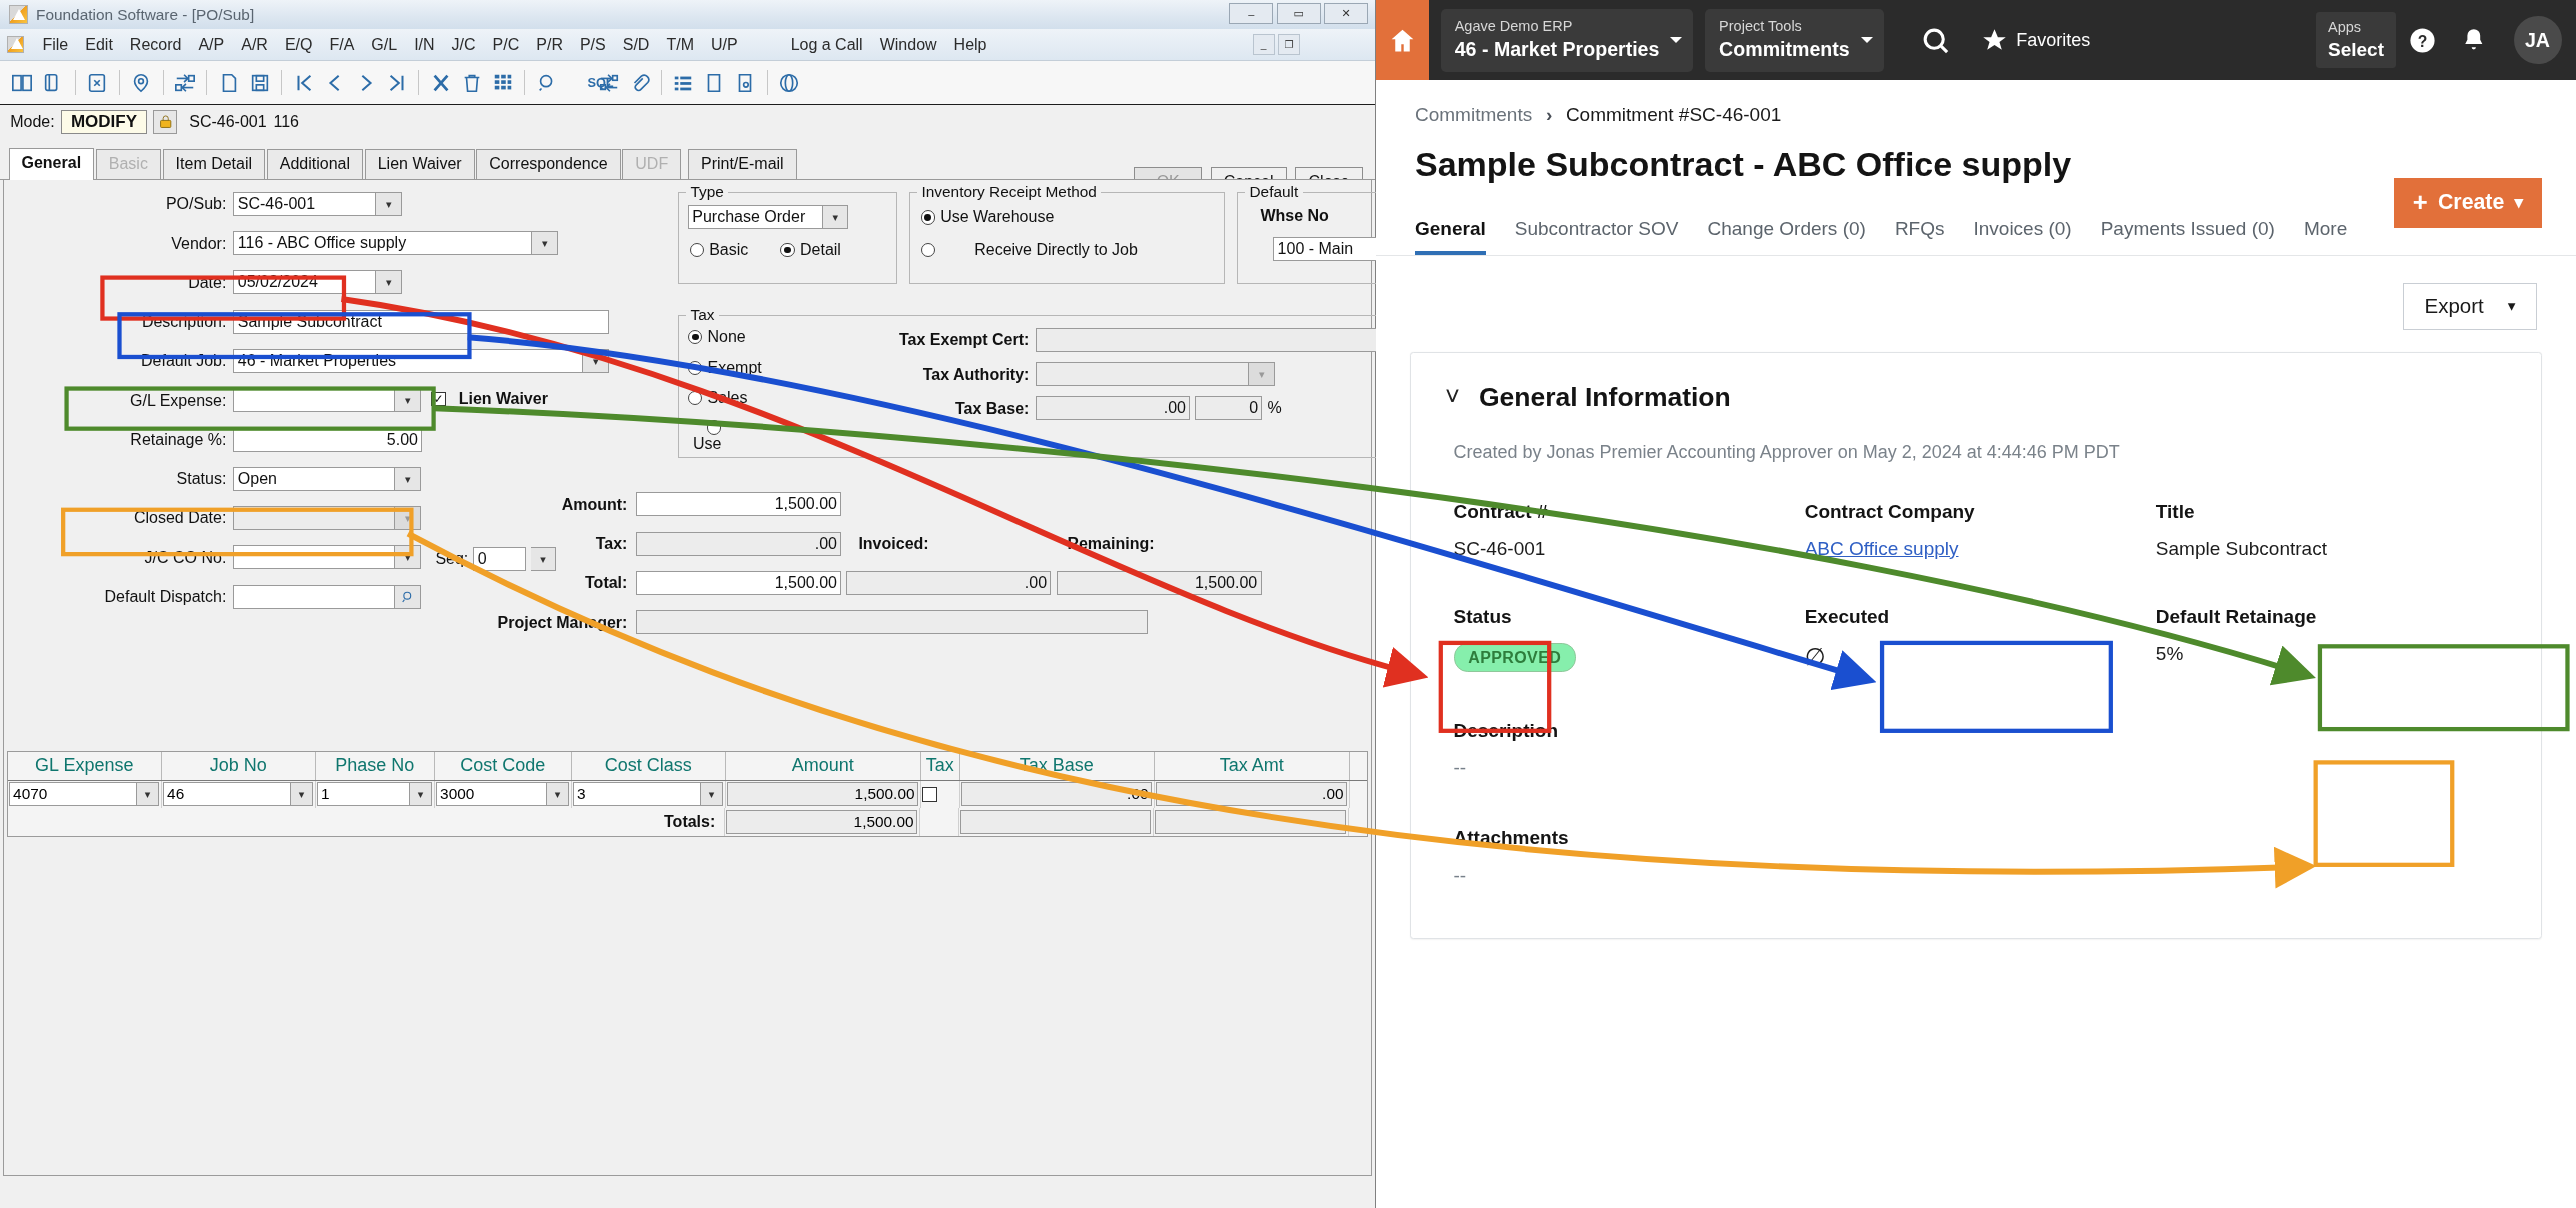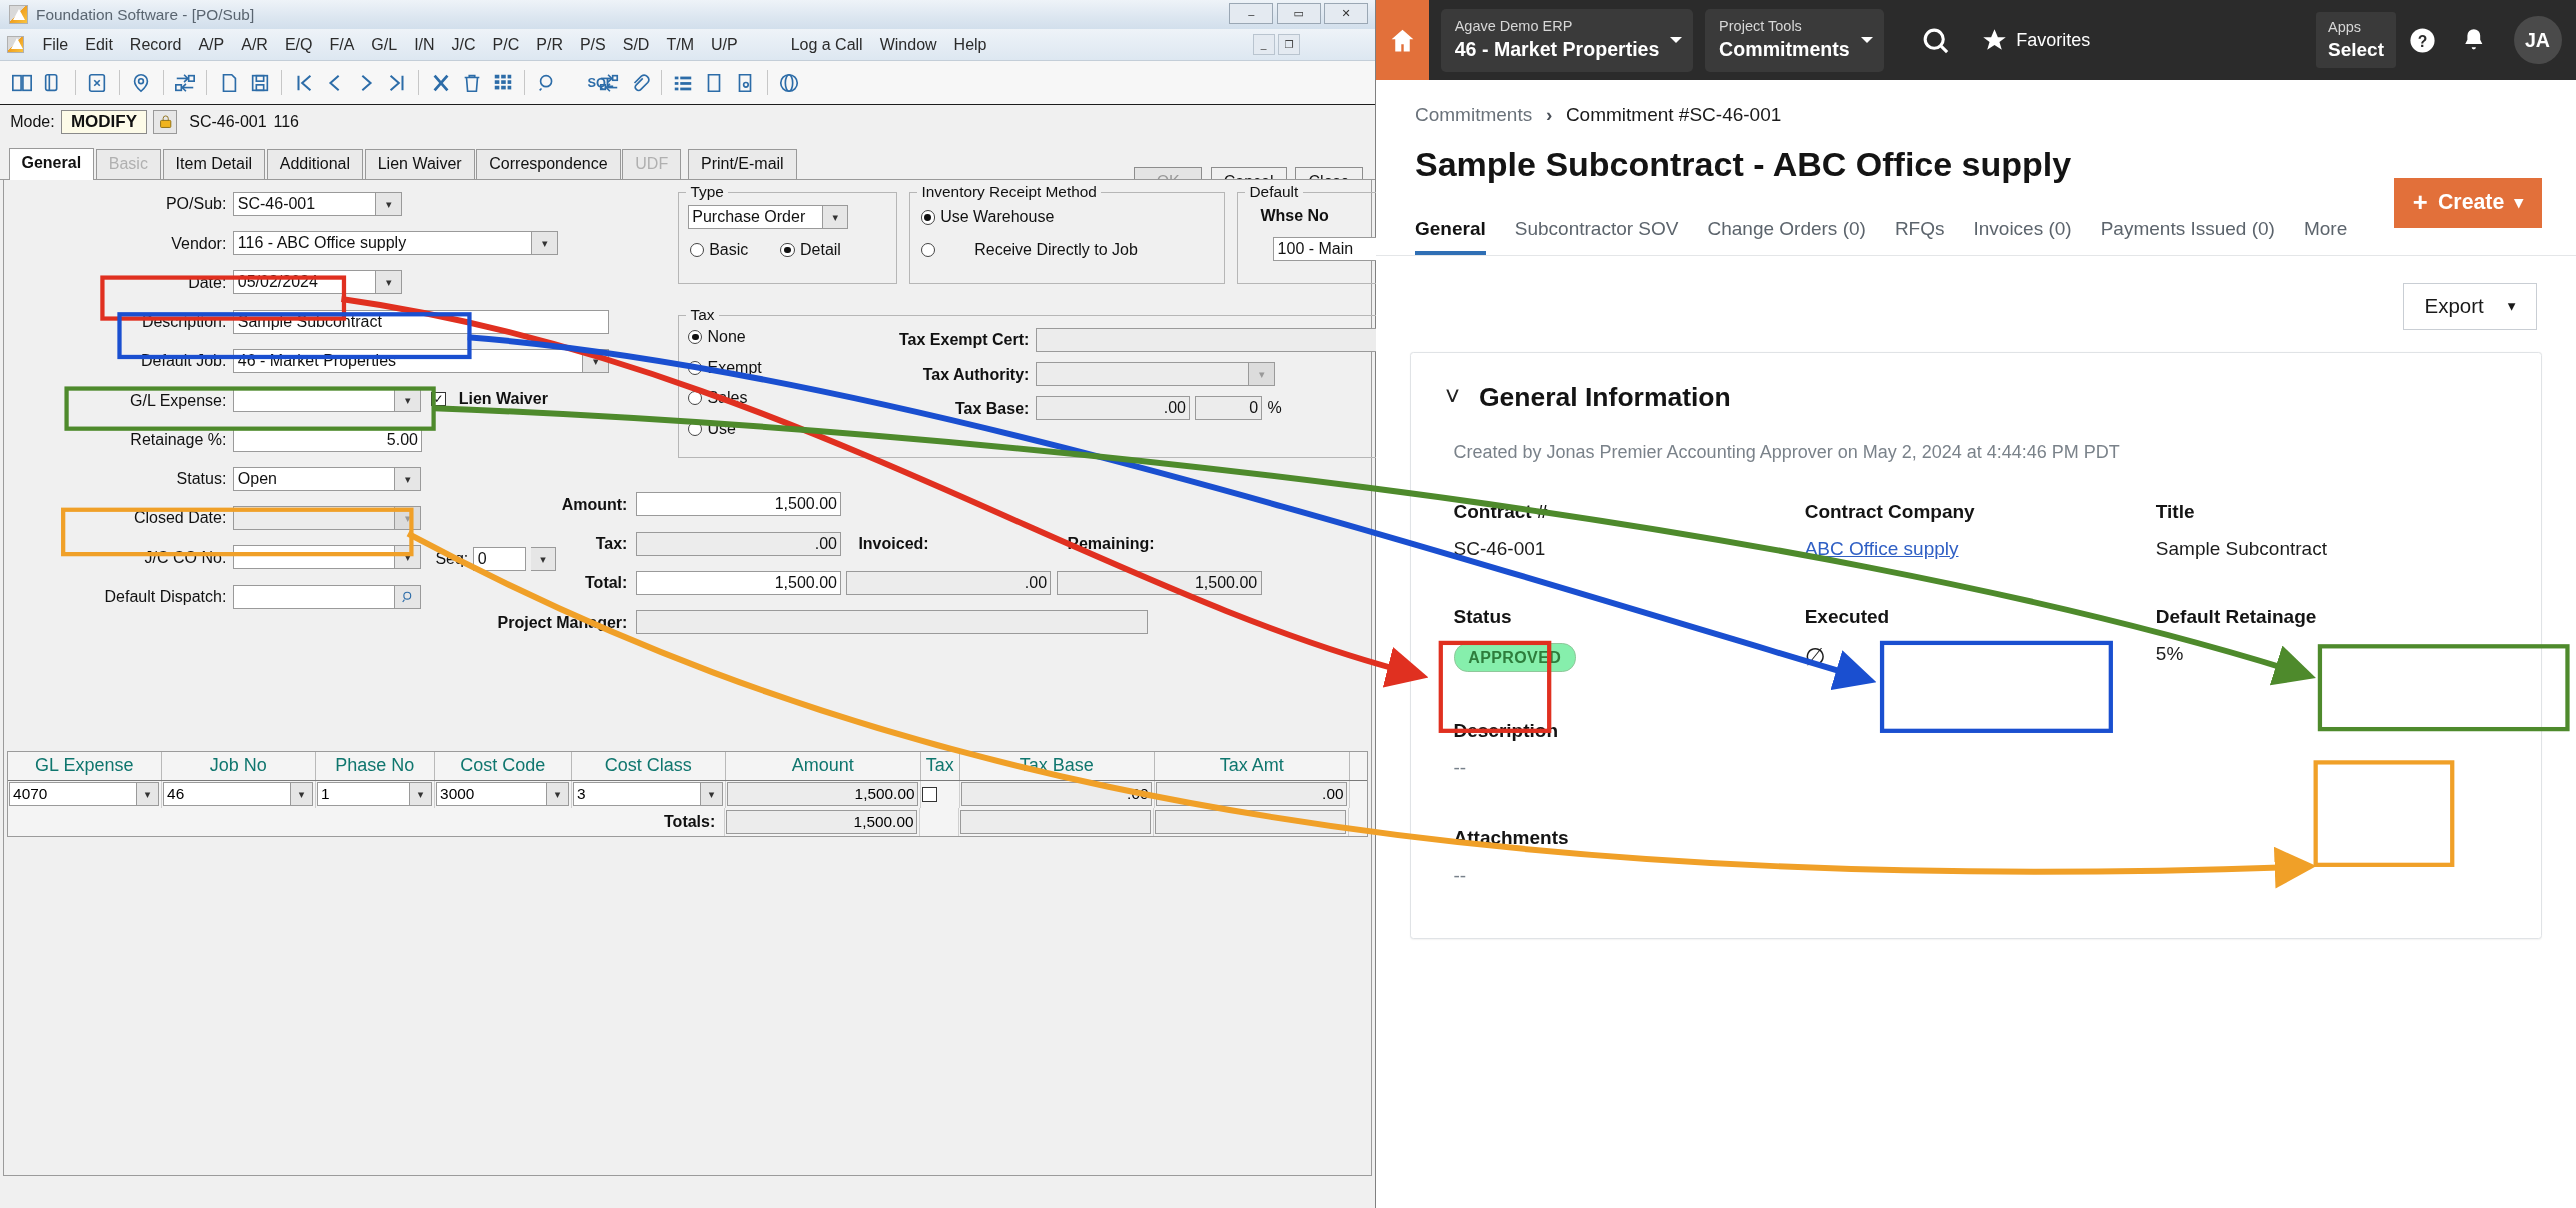--- a/index.html
+++ b/index.html
@@ -586,21 +586,21 @@
         <span class="rlab">None</span>
       </div>
       <div class="row" style="left:8.5px;top:43px;align-items:center;">
         <span class="radio"></span>
         <span class="rlab">Exempt</span>
       </div>
       <div class="row" style="left:8.5px;top:73px;align-items:center;">
         <span class="radio"></span>
         <span class="rlab">Sales</span>
       </div>
-      <div class="row" style="left:8.5px;top:104px;align-items:center;">
+      <div class="row" style="left:8.5px;top:104px;align-items:flex-end;flex-direction:column;">
         <span class="radio"></span>
         <span class="rlab">Use</span>
       </div>
 
       <div class="row" style="left:137px;top:15.4px;width:213px;justify-content:flex-end;">
         <span class="lbl" style="font-weight:bold">Tax Exempt Cert:</span>
       </div>
       <div class="row" style="left:357px;top:12px;">
         <div class="fld ro" style="width:358px"></div>
       </div>

